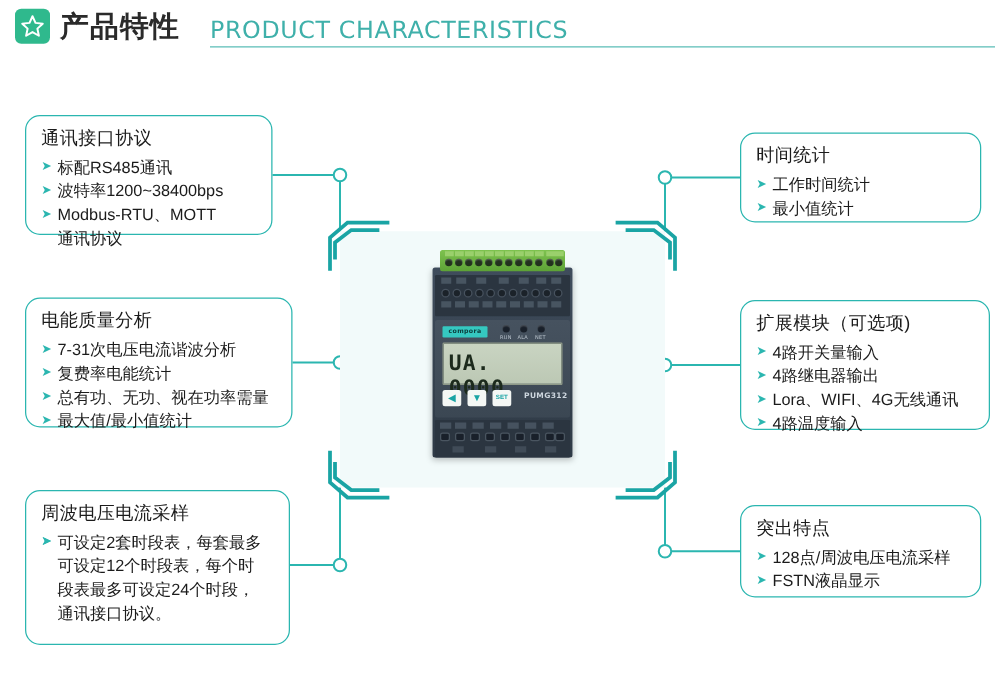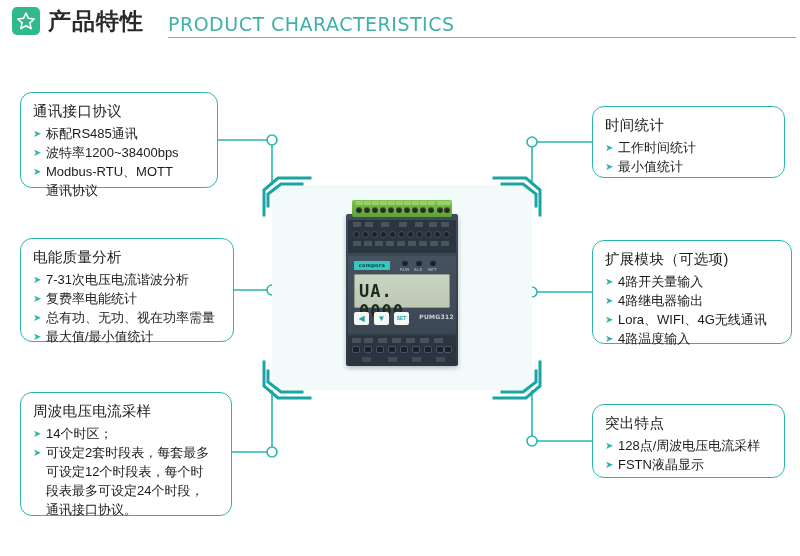--- a/index.html
+++ b/index.html
@@ -362,21 +362,21 @@
     <li><span class="arw">➤</span><span>7-31次电压电流谐波分析</span></li>
     <li><span class="arw">➤</span><span>复费率电能统计</span></li>
     <li><span class="arw">➤</span><span>总有功、无功、视在功率需量</span></li>
     <li><span class="arw">➤</span><span>最大值/最小值统计</span></li>
   </ul>
 </div>
 
 <div class="box" id="box-tariff">
   <h4>周波电压电流采样</h4>
   <ul>
-    <li><span class="arw">➤</span><span class="cont">14个时区；</span></li>
+    <li><span class="arw">➤</span></li>
     <li><span class="arw">➤</span><span>可设定2套时段表，每套最多</span><span class="cont">可设定12个时段表，每个时</span><span class="cont">段表最多可设定24个时段，</span><span class="cont">通讯接口协议。</span></li>
   </ul>
 </div>
 
 <div class="box" id="box-time">
   <h4>时间统计</h4>
   <ul>
     <li><span class="arw">➤</span><span>工作时间统计</span></li>
     <li><span class="arw">➤</span><span>最小值统计</span></li>
   </ul>

